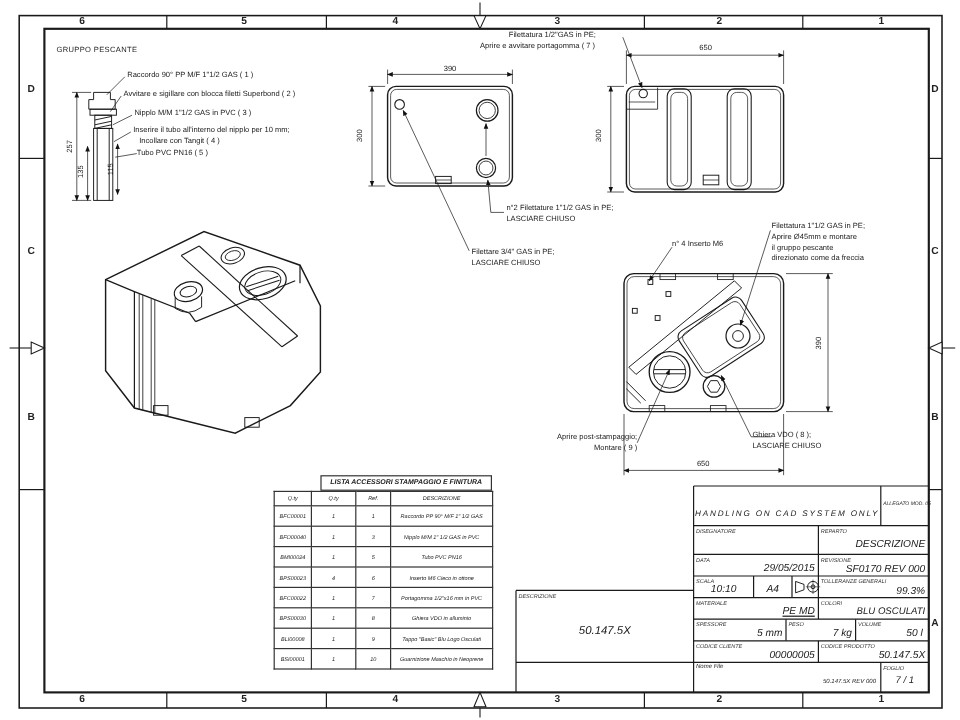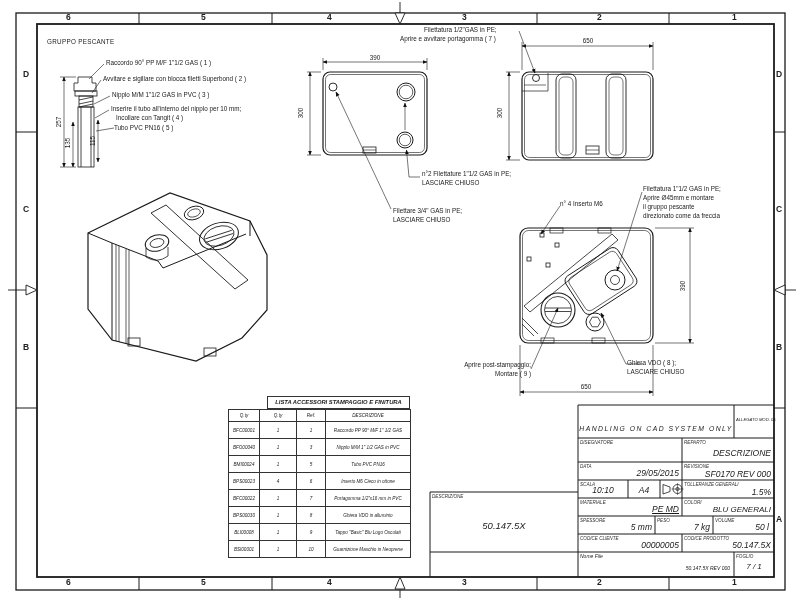--- a/index.html
+++ b/index.html
@@ -384,26 +384,26 @@
 
 <div class="t lbl" style="left:580px;top:464px;">DATA</div>
 <div class="t s8 val rgt" style="left:578px;top:469px;width:101px;">29/05/2015</div>
 <div class="t lbl" style="left:684px;top:464px;">REVISIONE</div>
 <div class="t s8 val rgt" style="left:684px;top:470px;width:87px;font-style:italic;">SF0170 REV 000</div>
 
 <div class="t lbl" style="left:580px;top:482px;">SCALA</div>
 <div class="t s8 val ctr" style="left:578px;top:486px;width:50px;">10:10</div>
 <div class="t s8 val ctr" style="left:628px;top:486px;width:32px;">A4</div>
 <div class="t lbl" style="left:684px;top:482px;">TOLLERANZE GENERALI</div>
-<div class="t s8 val rgt" style="left:684px;top:488px;width:87px;">1.5%</div>
+<div class="t s8 val rgt" style="left:684px;top:488px;width:87px;">99.3%</div>
 
 <div class="t lbl" style="left:580px;top:500px;">MATERIALE</div>
 <div class="t s8 val rgt" style="left:578px;top:505px;width:101px;text-decoration:underline;">PE MD</div>
 <div class="t lbl" style="left:684px;top:500px;">COLORI</div>
-<div class="t val rgt" style="left:684px;top:505px;width:87px;font-size:8px;">BLU GENERALI</div>
+<div class="t val rgt" style="left:684px;top:505px;width:87px;font-size:8px;">BLU OSCULATI</div>
 
 <div class="t lbl" style="left:580px;top:518px;">SPESSORE</div>
 <div class="t s8 val rgt" style="left:578px;top:523px;width:74px;">5 mm</div>
 <div class="t lbl" style="left:657px;top:518px;">PESO</div>
 <div class="t s8 val rgt" style="left:657px;top:523px;width:53px;">7 kg</div>
 <div class="t lbl" style="left:715px;top:518px;">VOLUME</div>
 <div class="t s8 val rgt" style="left:713px;top:523px;width:56px;">50 l</div>
 
 <div class="t lbl" style="left:580px;top:536px;">CODICE CLIENTE</div>
 <div class="t s8 val rgt" style="left:578px;top:541px;width:101px;">00000005</div>

